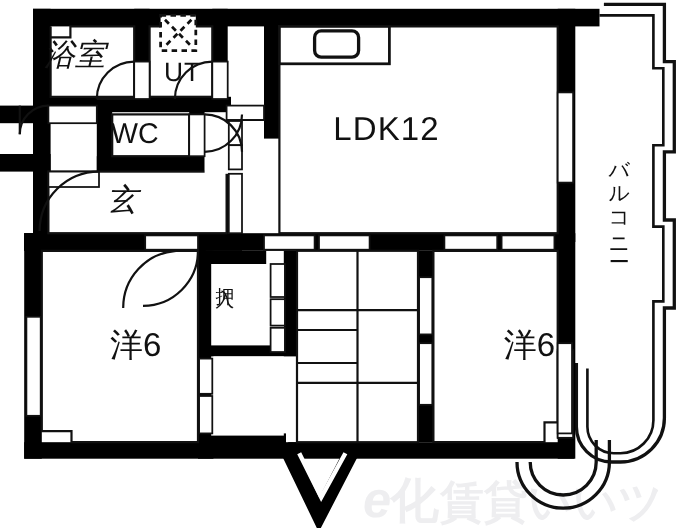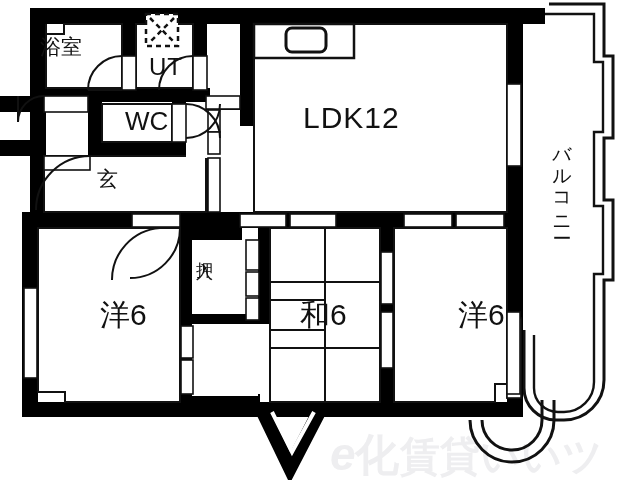--- a/index.html
+++ b/index.html
@@ -34,21 +34,22 @@
     font-size: 30px;
     letter-spacing: 1px;
     font-weight: 500;
   }
   .lbl-room {
     font-size: 30px;
     letter-spacing: 0px;
     margin-left: 32px;
   }
   .lbl-small {
-    font-size: 21px;
+    font-size: 28px;
+    font-style: italic;
   }
   .lbl-ut {
     font-size: 24px;
     letter-spacing: 1px;
   }
   .lbl-wc {
     font-size: 26px;
     letter-spacing: 0px;
   }
   .lbl-vertical {
@@ -262,29 +263,28 @@
       <path d="M 470 420 A 42 42 0 0 0 512 462 A 42 42 0 0 0 554 420 L 554 400"></path>
       <path d="M 482 420 A 30 30 0 0 0 512 450 A 30 30 0 0 0 542 420 L 542 400"></path>
     </g>
 
   </svg>
 
   <div class="room-label lbl-small" style="left:40px; top:36px;">浴室</div>
 
   <div class="room-label lbl-ut" style="left:149px; top:55px;">UT</div>
 
-  <div class="room-label lbl-wc" style="left:101px; top:108px;padding-left:24px;">WC</div>
+  <div class="room-label lbl-wc" style="left:101px; top:108px;">WC</div>
 
   <div class="room-label lbl-small" style="left:97px; top:168px;">玄</div>
 
   <div class="room-label lbl-ldk" style="left:303px; top:103px;">LDK12</div>
 
   <div class="room-label lbl-room" style="left:68px; top:300px;">洋6</div>
 
   <div class="room-label lbl-vertical-sm" style="left:196px; top:248px;">押入</div>
 
-  <div class="room-label lbl-room" style="left:268px; top:300px;">和6</div>
 
   <div class="room-label lbl-room" style="left:426px; top:300px;">洋6</div>
 
   <div class="room-label lbl-vertical" style="left:553px; top:133px;">バルコニー</div>
 
 </div>
 
 </body></html>

